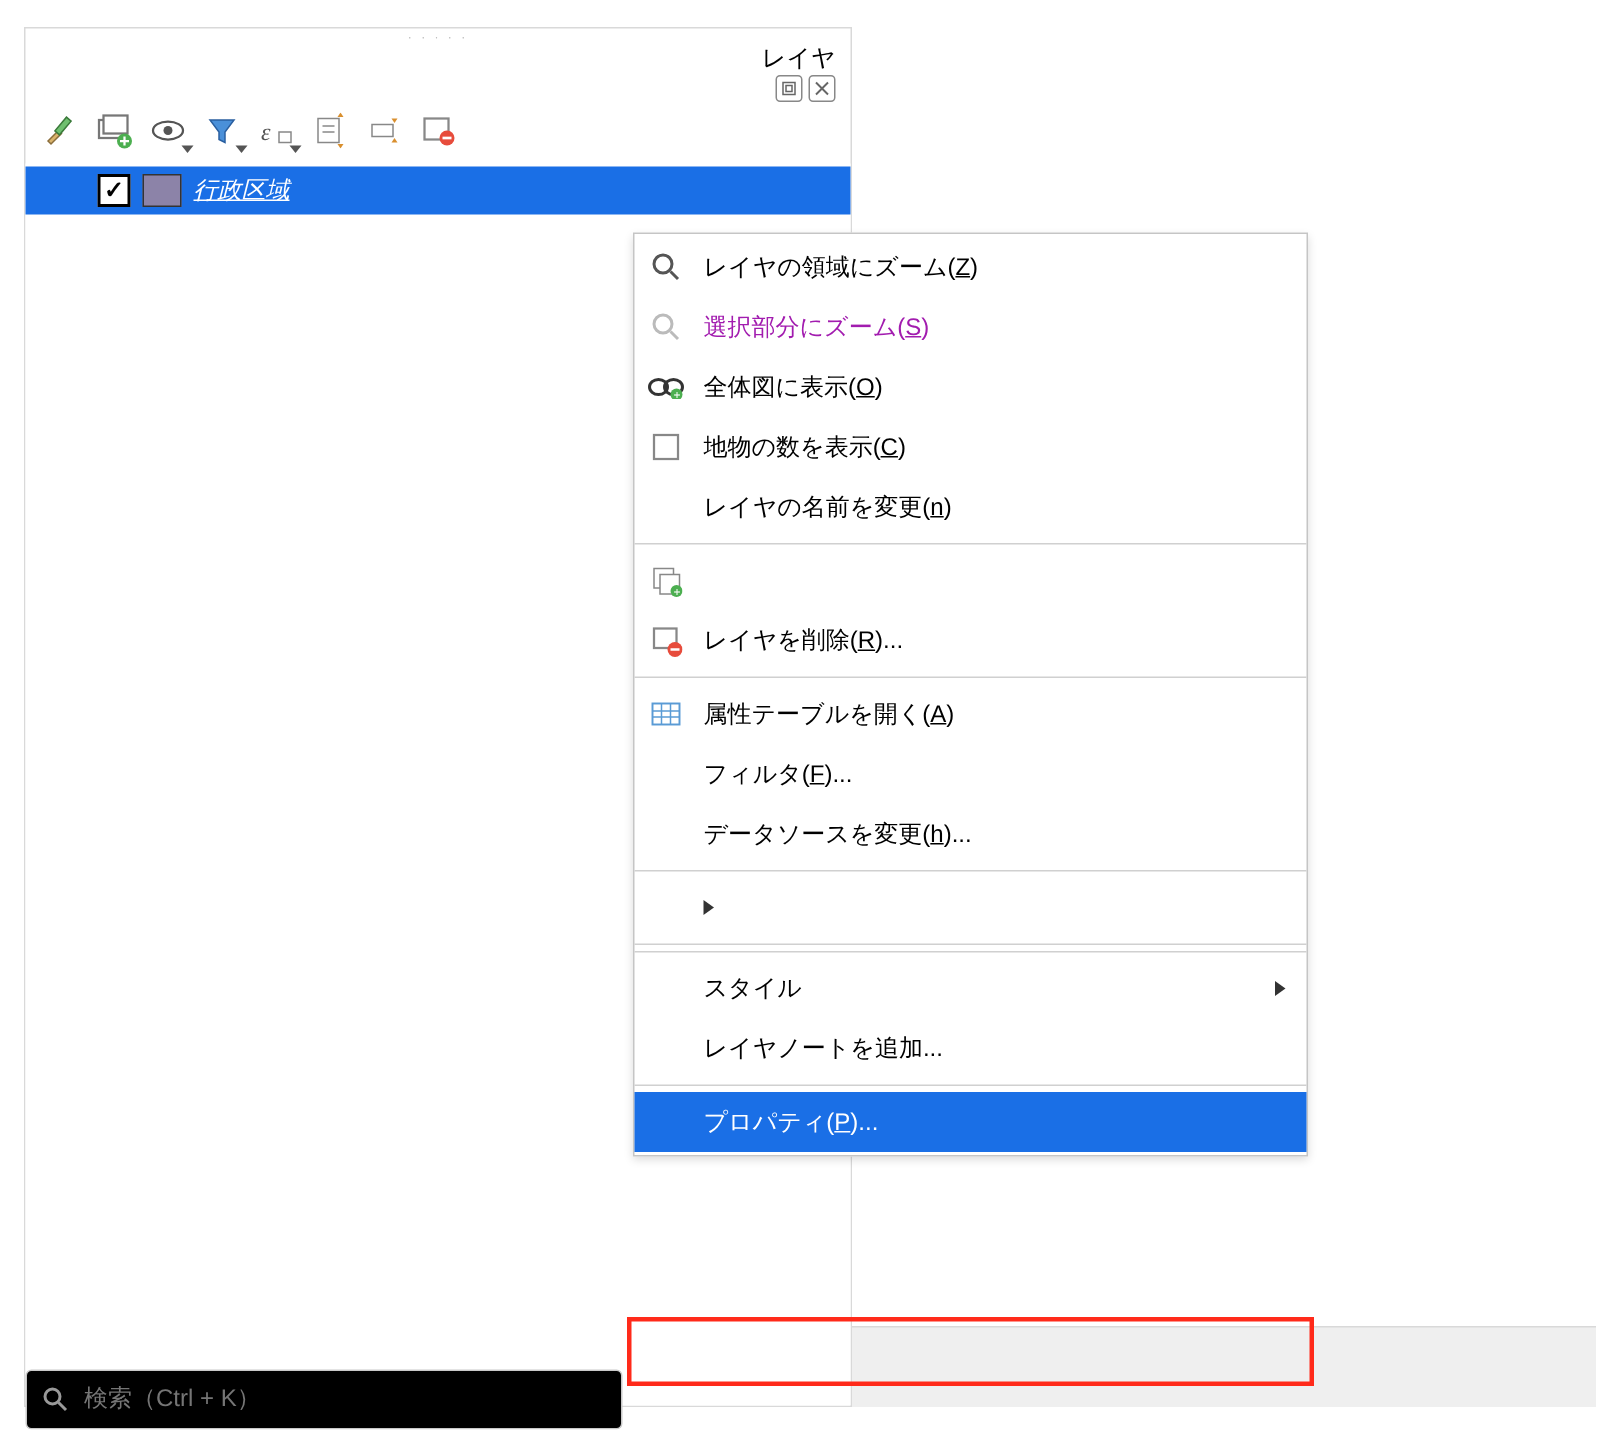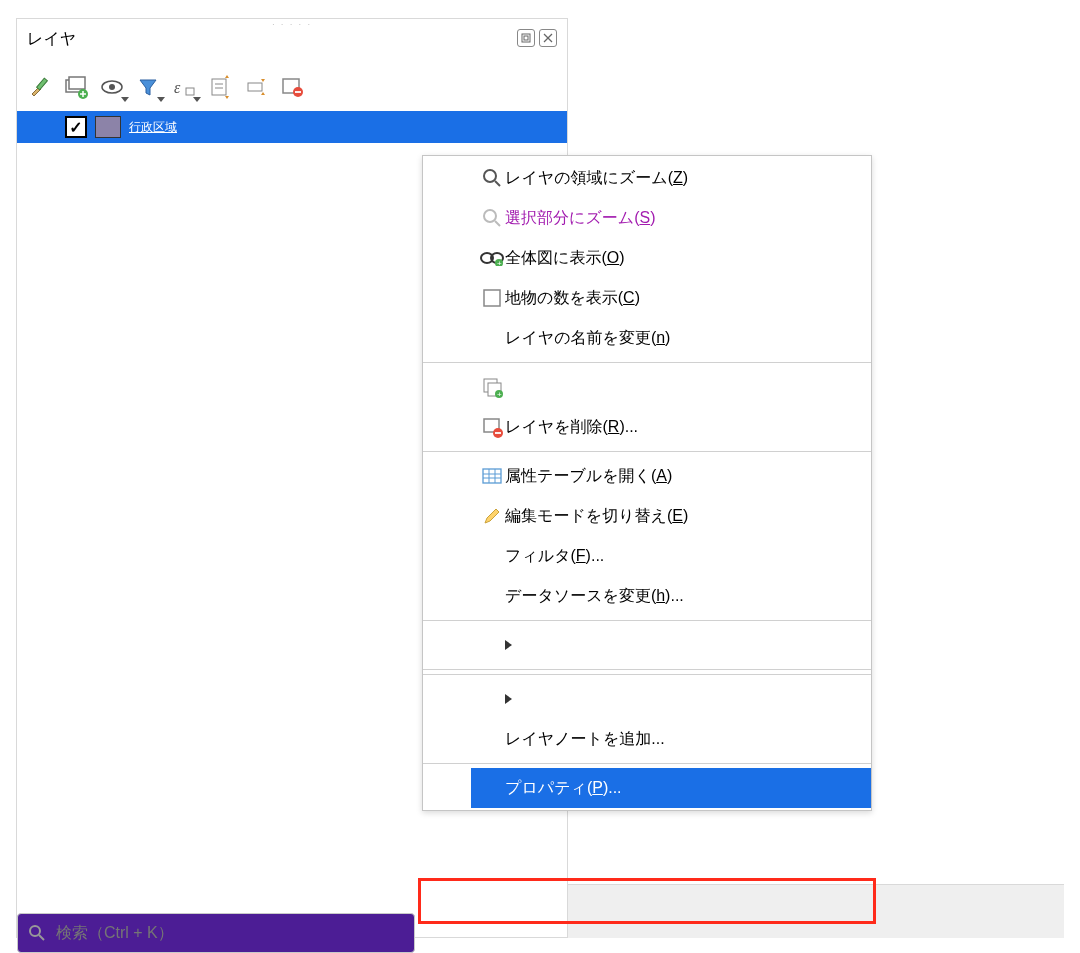--- a/index.html
+++ b/index.html
@@ -30,23 +30,24 @@
     align-items:center;
     justify-content:center;
     color:#bbb;
     font-size:8px;
     letter-spacing:2px;
     user-select:none;
   }
   .panel-header {
     height: 36px;
     display: flex;
-    align-items: flex-start;
+    align-items: flex-end;
     padding: 0 10px;
     justify-content: space-between;
+    flex-direction: column;
   }
   .panel-title {
     font-size: 16px;
   }
   .panel-header-icons {
     display:flex;
     gap:4px;
   }
   .hdr-btn {
     width:18px;height:18px;border:1px solid #888;border-radius:3px;
@@ -86,31 +87,32 @@
   .layer-check {
     width:22px;height:22px;background:#fff;border:2px solid #000;
     display:flex;align-items:center;justify-content:center;
     color:#000;font-weight:bold;font-size:16px;
   }
   .layer-swatch {
     width:26px;height:22px;background:#8c83a8;border:1px solid #333;
   }
   .layer-name {
     text-decoration: underline;
-    font-size:12px;
+    font-size:16px;
+    font-style:italic;
   }
   .search-bar {
     position:absolute;
     left:17px;
     bottom:0;
     width:398px;
     height:40px;
     border:1px solid #c9c9c9;
     border-radius:4px;
-    background:#4c1d95;
+    background:#000000;
     display:flex;
     align-items:center;
     padding:0 10px;
     gap:8px;
   }
   .search-icon {
     color:#888;font-size:18px;
   }
   .search-input {
     border:none;outline:none;flex:1;font-size:16px;color:#888;background:transparent;
@@ -124,25 +126,24 @@
     background:#fff;
     border:1px solid #c5c5c5;
     box-shadow:0 2px 6px rgba(0,0,0,0.15);
     padding:2px 0;
   }
   .menu-item {
     height:40px;
     display:flex;
     align-items:center;
     padding:0 14px 0 8px;
-    gap:0;
+    gap:12px;
     font-size:16px;
     color:#000;
     position:relative;
-    margin-left:48px;
   }
   .menu-item.disabled { color:#a21caf; }
   .menu-item.selected {
     background:#1a6fe6;
     color:#fff;
   }
   .menu-item .mi-icon {
     width:26px;height:26px;
     display:flex;align-items:center;justify-content:center;
     flex-shrink:0;
@@ -347,44 +348,37 @@
           <rect x="2" y="2" width="18" height="14" fill="none" stroke="#5a9bd5" stroke-width="1.3"></rect>
           <line x1="2" y1="7" x2="20" y2="7" stroke="#5a9bd5"></line>
           <line x1="2" y1="11" x2="20" y2="11" stroke="#5a9bd5"></line>
           <line x1="8" y1="2" x2="8" y2="16" stroke="#5a9bd5"></line>
           <line x1="14" y1="2" x2="14" y2="16" stroke="#5a9bd5"></line>
         </svg>
       </span>
       <span class="mi-label">属性テーブルを開く(<span class="ul">A</span>)</span>
     </div>
     <div class="menu-item">
-      <span class="mi-icon">
-        <svg width="20" height="20">
-          <path d="M3 17 L5 12 L14 3 L17 6 L8 15 Z" fill="#ffd36b" stroke="#caa23a"></path>
-        </svg>
-      </span>
-      <span class="mi-label">編集モードを切り替え(<span class="ul">E</span>)</span>
-    </div>
-    <div class="menu-item">
       <span class="mi-icon"></span>
       <span class="mi-label">フィルタ(<span class="ul">F</span>)...</span>
     </div>
     <div class="menu-item">
       <span class="mi-icon"></span>
       <span class="mi-label">データソースを変更(<span class="ul">h</span>)...</span>
     </div>
     <div class="menu-sep"></div>
     <div class="menu-item">
       <span class="mi-icon"></span>
       <span class="submenu-arrow"></span>
     </div>
     <div class="menu-sep"></div>
     <div class="menu-sep"></div>
     <div class="menu-item">
       <span class="mi-icon"></span>
+      <span class="mi-label">スタイル</span>
       <span class="submenu-arrow"></span>
     </div>
     <div class="menu-item">
       <span class="mi-icon"></span>
       <span class="mi-label">レイヤノートを追加...</span>
     </div>
     <div class="menu-sep"></div>
     <div class="menu-item selected">
       <span class="mi-icon"></span>
       <span class="mi-label">プロパティ(<span class="ul">P</span>)...</span>

